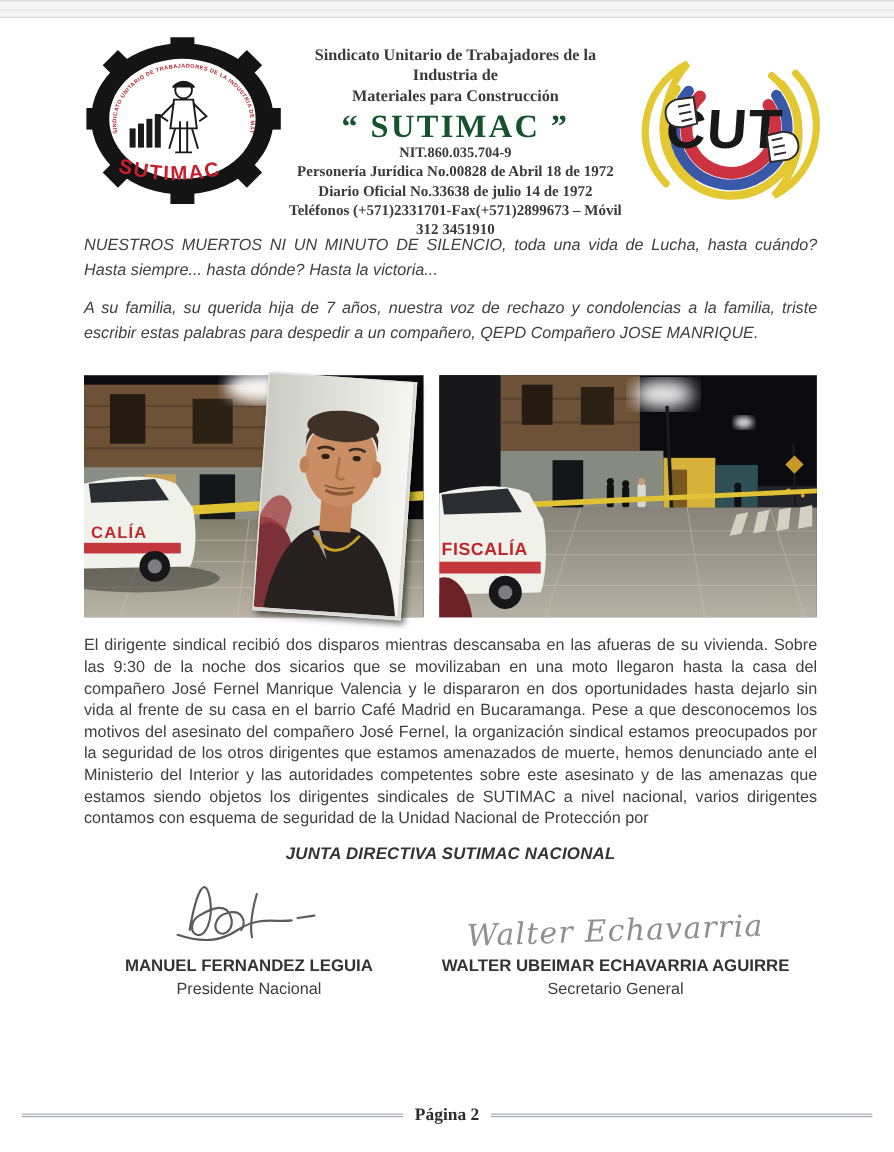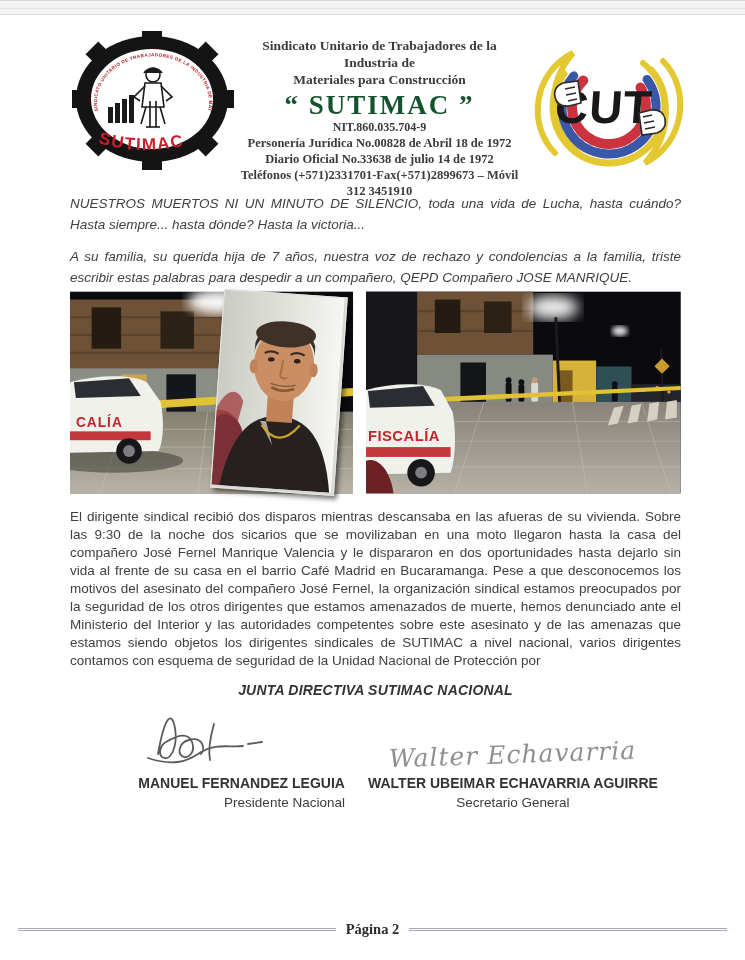--- a/index.html
+++ b/index.html
@@ -21,37 +21,37 @@
   .h-email span.addr{text-decoration:underline;}
 
   
   .content{margin:0 64px 0 70px;}
   .para{font-size:13.5px;text-align:justify;color:#404040;margin:0;}
   .para.it{font-style:italic;line-height:21px;font-weight:500;}
   .para.reg{line-height:18px;}
   .mt1{margin-top:12px;} .mt2{margin-top:11px;} .mt3{margin-top:13px;}
 
   
-  .photo-row{position:relative;display:flex;gap:13px;margin-top:2px;height:205px;}
+  .photo-row{position:relative;display:flex;gap:13px;margin-top:23px;height:205px;}
   .photo-row svg{display:block;}
   .portrait{position:absolute;left:147px;top:3px;width:122px;height:197px;
             transform:rotate(4deg);border:1px solid #e4e4e0;
             box-shadow:3px 3px 5px rgba(0,0,0,.55);background:#d8d9d3;}
   .portrait svg{display:block;}
 
   .closing{font-style:italic;font-size:13.5px;color:#3c3c3c;margin-top:24px;}
   .committee{font-style:italic;font-weight:700;font-size:14px;color:#333;text-align:center;margin-top:12px;letter-spacing:.2px;}
 
   .sig-row{display:flex;margin-top:2px;align-items:flex-end;height:70px;}
   .sig-left{width:45%;display:flex;justify-content:center;}
   .sig-right{width:55%;display:flex;justify-content:center;align-items:flex-end;}
   .script-sig{font-family:"DejaVu Serif",serif;font-style:italic;font-size:25px;color:#8f8f8f;
               transform:rotate(-2deg);letter-spacing:1px;line-height:30px;}
   .name-row{display:flex;margin-top:4px;}
-  .name-col-l{width:45%;text-align:right;}
+  .name-col-l{width:45%;text-align:center;}
   .name-col-r{width:55%;text-align:center;}
   .sig-name{font-weight:700;font-size:14px;color:#333;line-height:18px;}
   .sig-title{font-size:13.5px;color:#3c3c3c;line-height:18px;margin-top:2px;}
 
   
   .footer{position:absolute;left:18px;right:18px;bottom:22px;display:flex;align-items:center;}
   .rule{flex:1;border-top:3px double #a6abb3;height:0;}
   .page-label{font-family:"Liberation Serif",serif;font-weight:700;font-size:14.5px;color:#2c2c2c;padding:0 10px;white-space:nowrap;}
 </style>
 </head>

